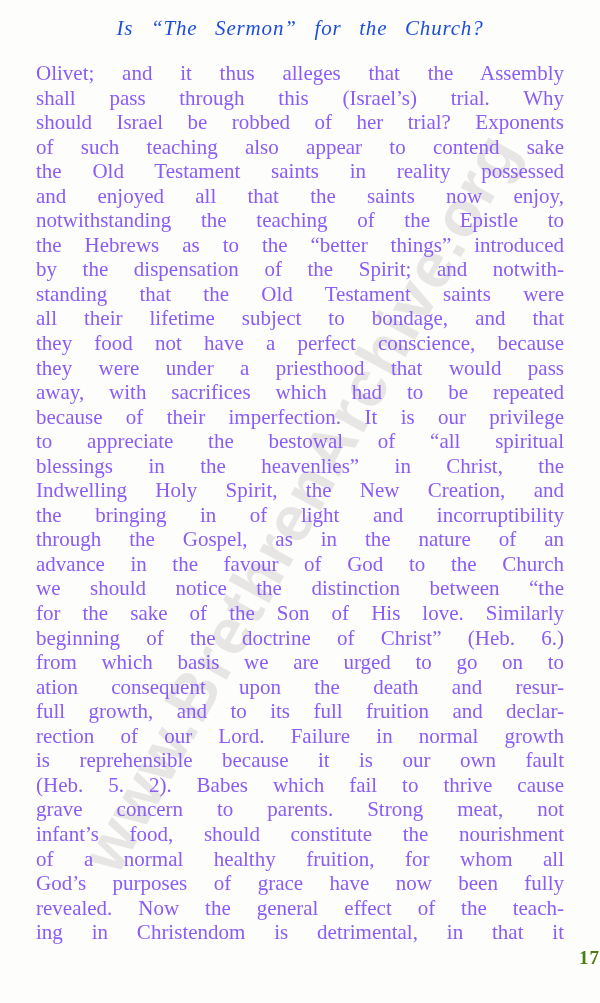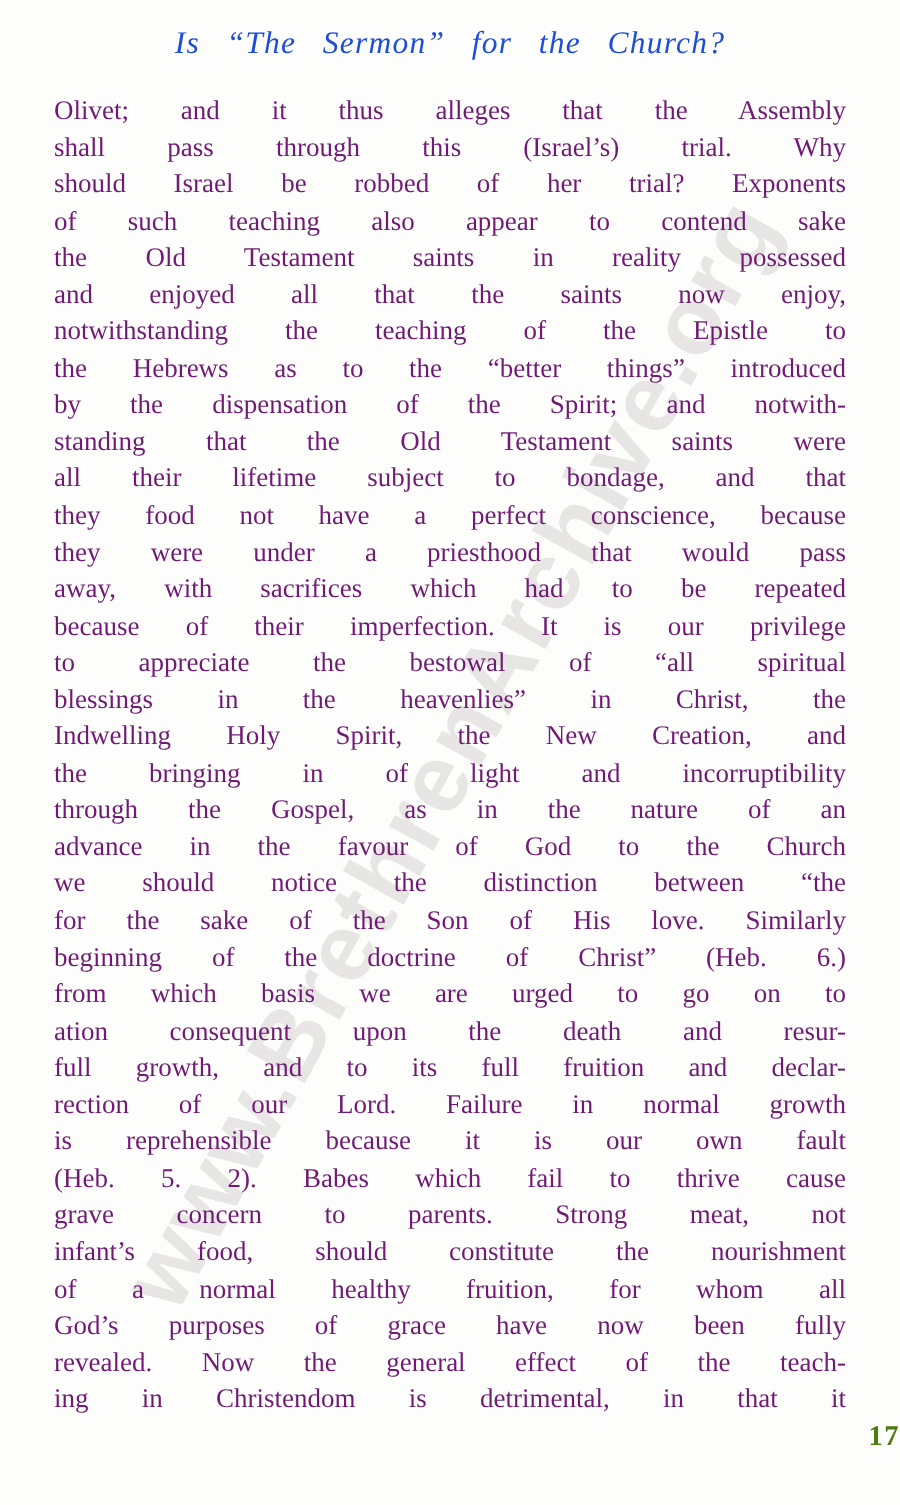--- a/index.html
+++ b/index.html
@@ -44,27 +44,27 @@
     z-index: 1;
   }
   .body-text {
     position: absolute;
     top: 61px;
     left: 36px;
     width: 528px;
     z-index: 1;
   }
   .body-text .line {
-    font-size: 18px;
+    font-size: 21px;
     line-height: 24.55px;
     text-align: justify;
     text-align-last: justify;
     -moz-text-align-last: justify;
     white-space: normal;
-    color: #701a75;
+    color: #8b5cf6;
   }
   .page-number {
     position: absolute;
     top: 947px;
     left: 0;
     width: 100%;
     text-align: right;
     font-size: 19px;
     font-weight: bold;
     letter-spacing: 1px;

